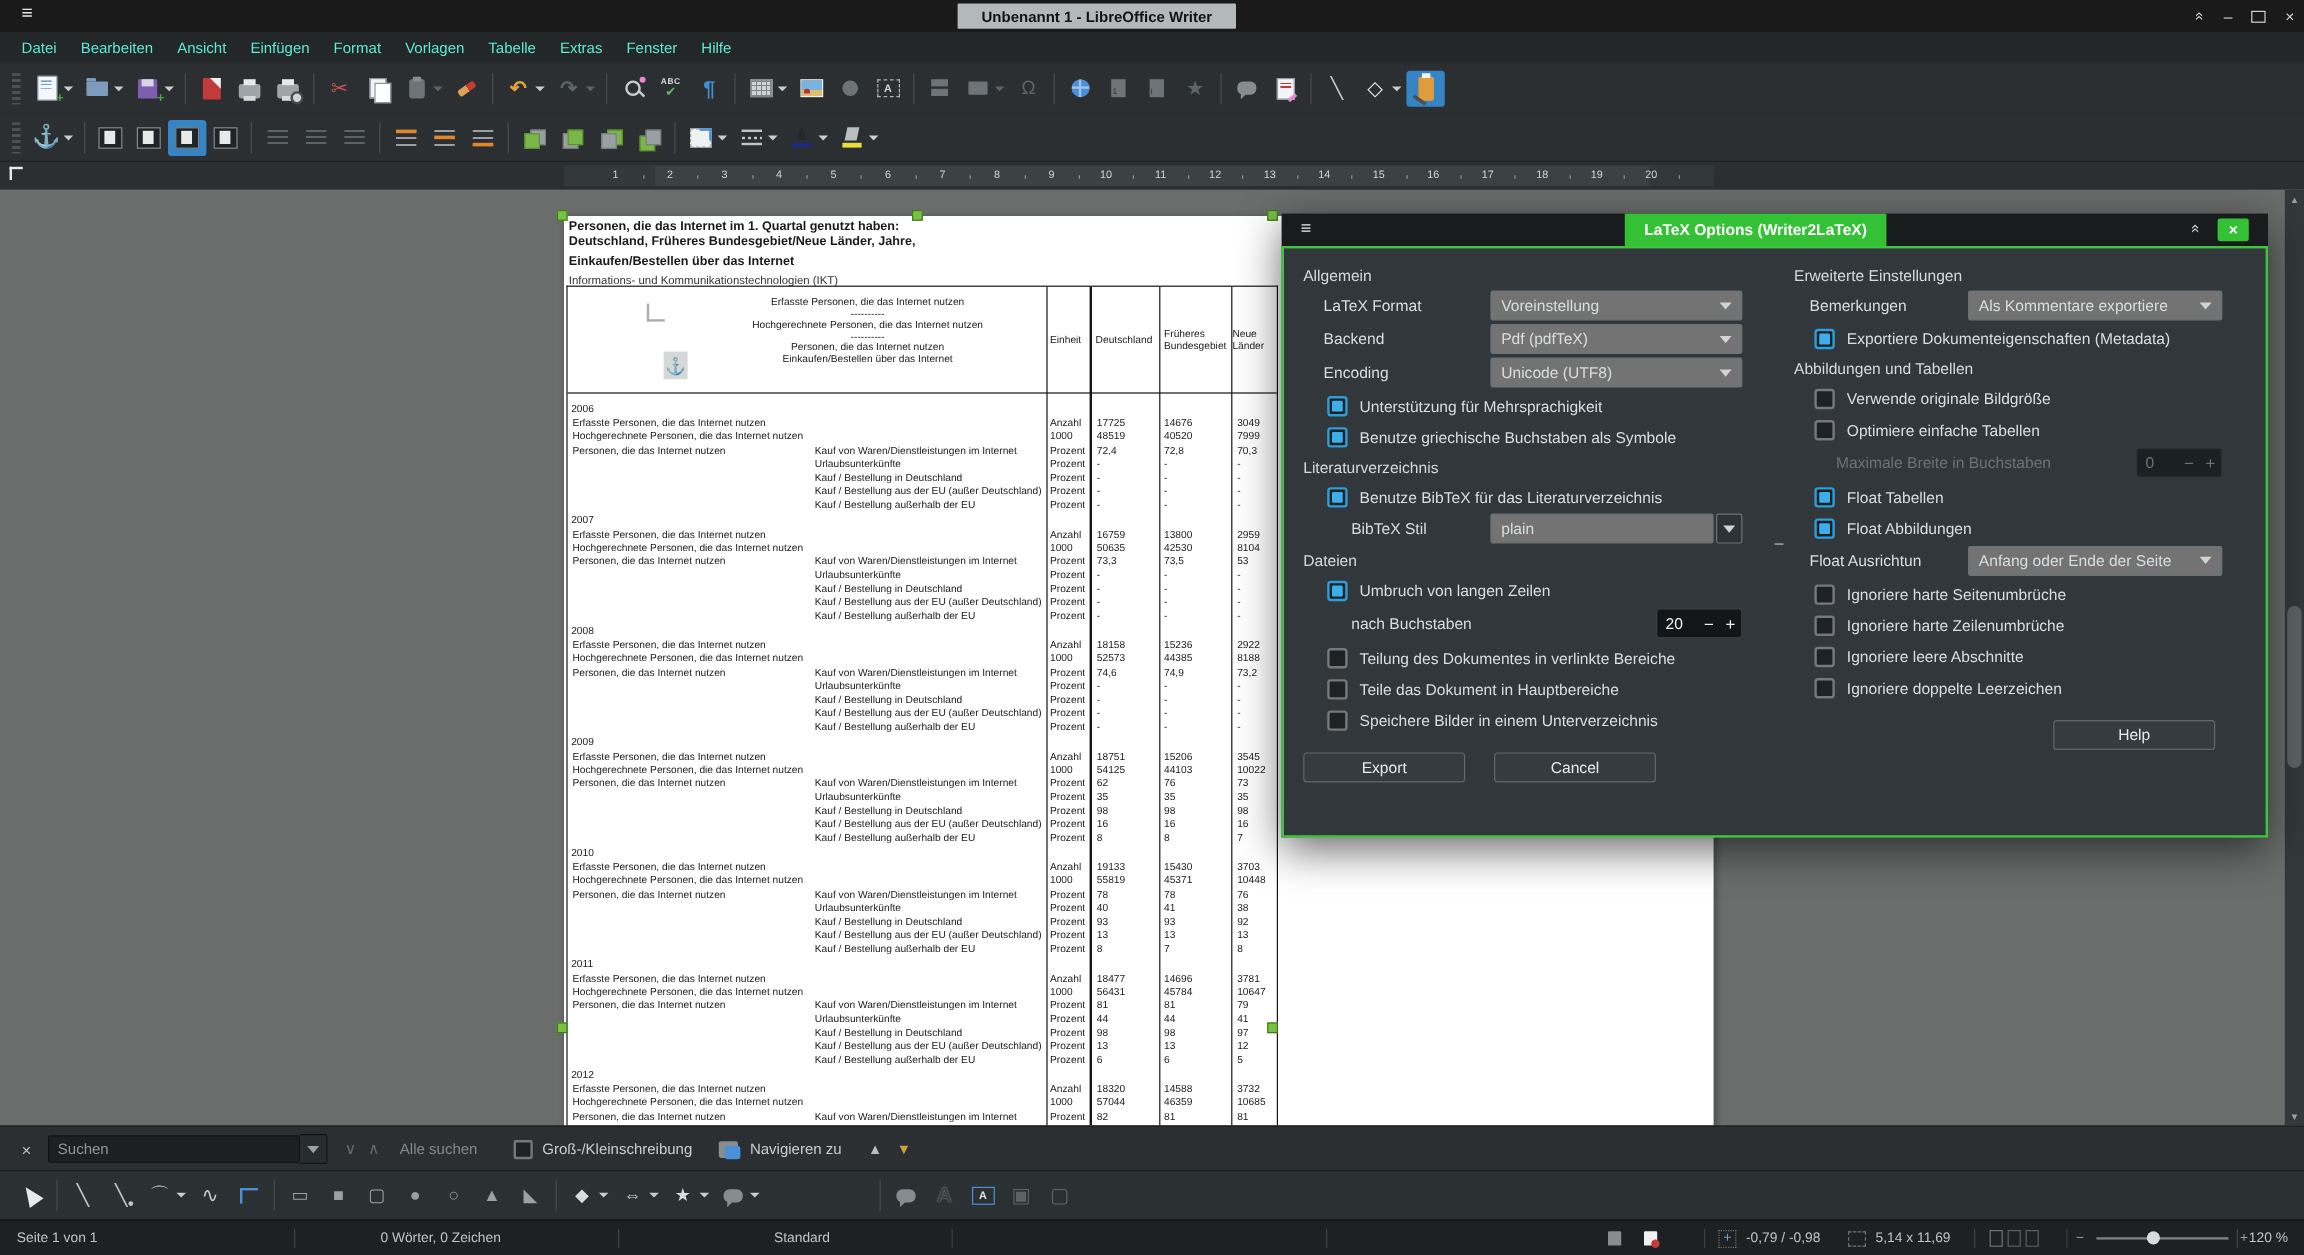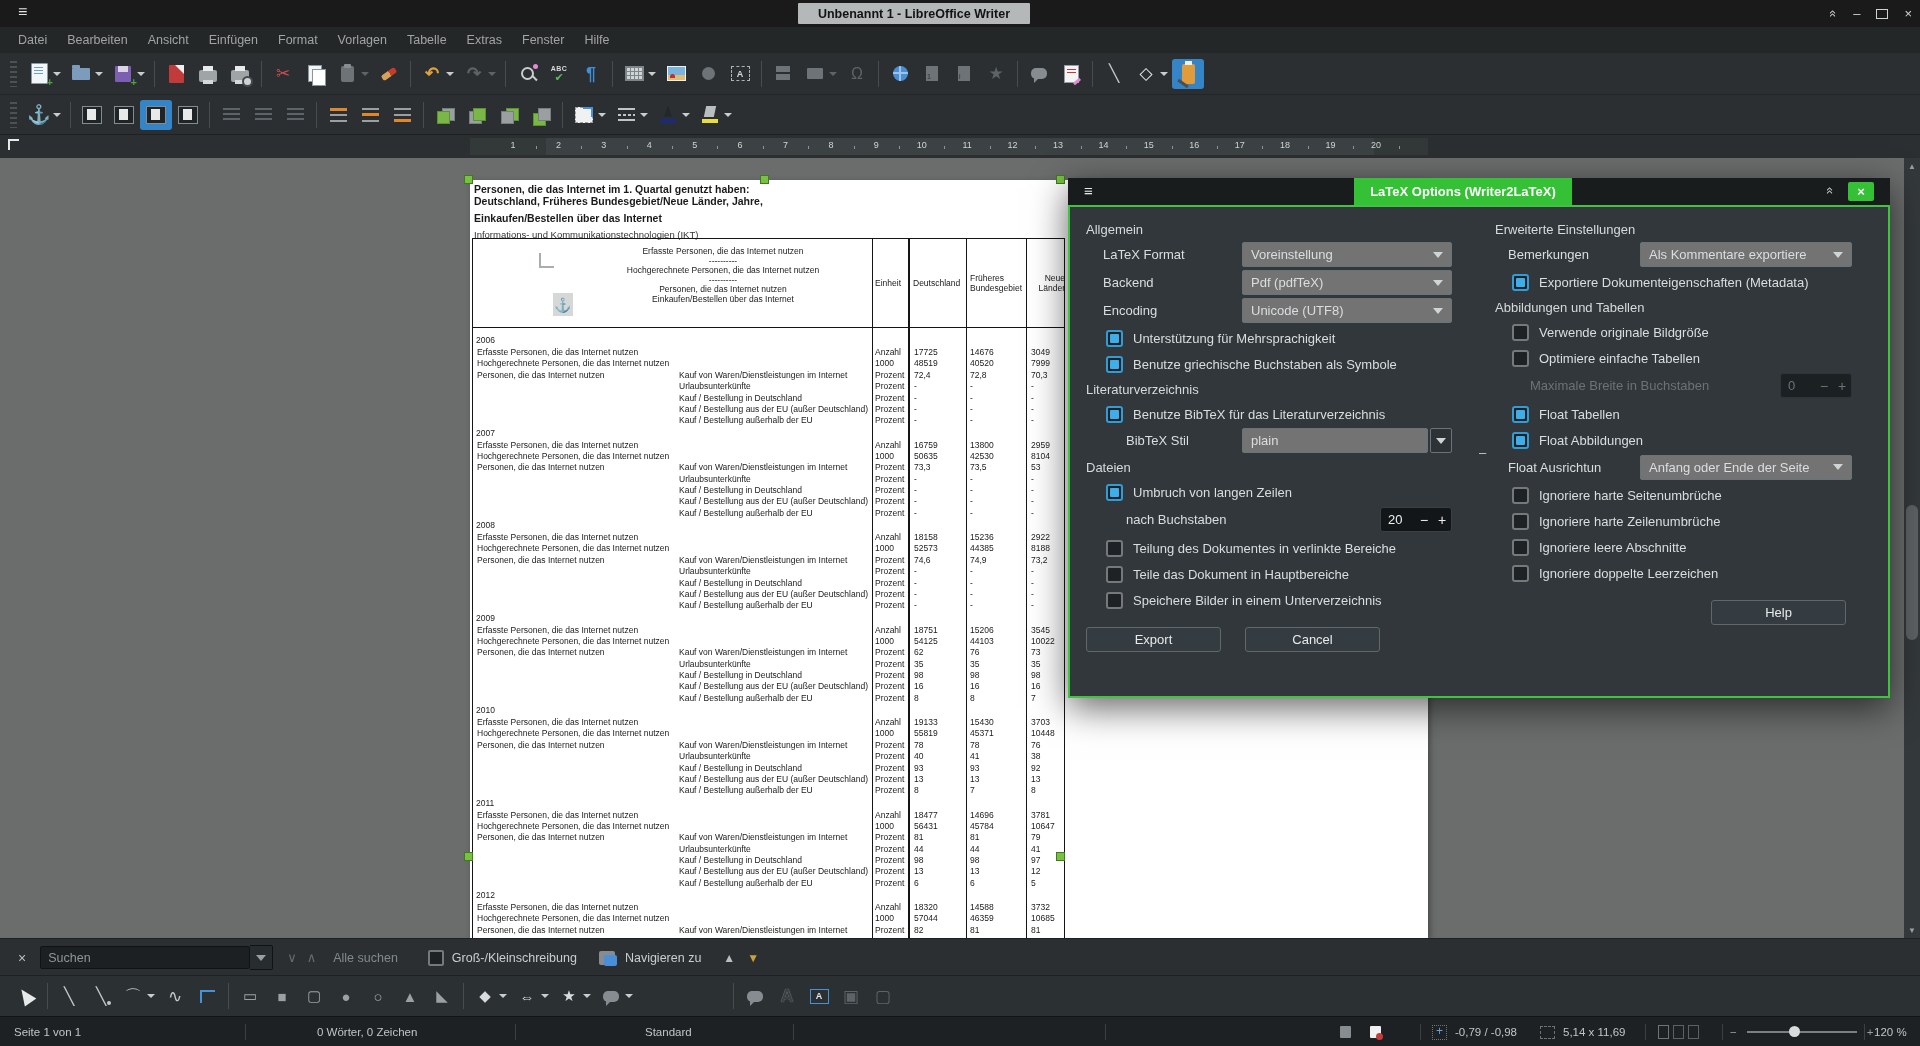--- a/index.html
+++ b/index.html
@@ -10,21 +10,21 @@
   .titlebar .ham{position:absolute;left:18px;top:3px;color:#e3e3e3;font-size:16px;font-weight:bold;}
   .titlebox{position:absolute;left:798px;top:3px;width:232px;height:21px;background:#b4b8b8;
             display:flex;align-items:center;justify-content:center;
             color:#131313;font-size:12.5px;font-weight:bold;border-radius:1px;}
   .winbtns{position:absolute;right:8px;top:0;height:27px;display:flex;align-items:center;gap:16px;color:#d3d6d6;font-size:13px;}
   .rot90{display:inline-block;transform:rotate(90deg);}
   .maxi{width:10px;height:8px;border:1px solid #cfd2d2;display:inline-block;}
   
   .menubar{position:absolute;left:0;top:27px;width:1920px;height:26px;background:#232728;
            display:flex;align-items:center;padding-left:9px;gap:2px;box-sizing:border-box;}
-  .menu-item{padding:3px 9px;font-size:12.5px;color:#a3a3a3;}
+  .menu-item{padding:3px 9px;font-size:12.5px;color:#5eead4;}
   
   .toolbar{position:absolute;left:0;width:1920px;background:#2b2f31;display:flex;align-items:center;box-sizing:border-box;}
   .t1{top:53px;height:42px;border-bottom:1px solid #222628;padding-left:10px;}
   .t2{top:95px;height:40px;border-bottom:1px solid #1d2122;padding-left:10px;}
   .grip{width:7px;height:26px;margin-right:6px;
         background:repeating-linear-gradient(180deg,#4c5254 0 2px,transparent 2px 5px);}
   .sep{width:1px;height:26px;background:#474d4f;margin:0 5px;flex:0 0 auto;}
   .ic{width:32px;height:30px;flex:0 0 auto;display:flex;align-items:center;justify-content:center;
       position:relative;border-radius:3px;}
   .ic.active{background:#3584c6;}
@@ -541,21 +541,21 @@
               <span>Erfasste Personen, die das Internet nutzen</span>
               <span>----------</span>
               <span>Hochgerechnete Personen, die das Internet nutzen</span>
               <span>----------</span>
               <span>Personen, die das Internet nutzen</span>
               <span>Einkaufen/Bestellen über das Internet</span>
             </div>
           <span class="chcol" style="left:402px;top:40px;">Einheit</span>
           <span class="chcol" style="left:440px;top:40px;">Deutschland</span>
           <span class="chcol" style="left:497px;top:35px;width:54px;">Früheres Bundesgebiet</span>
-          <span class="chcol" style="left:554px;top:35px;width:38px;text-align:right;">Neue Länder</span>
+          <span class="chcol" style="left:554px;top:35px;width:38px;text-align:left;">Neue Länder</span>
         </div>
         <div id="doc-table-body">
             <div class="yblock" style="top: 95px;">
               <div class="yr">2006</div>
               <div class="drow">
                 <span class="c-lab">Erfasste Personen, die das Internet nutzen</span>
                 <span class="c-unit">Anzahl</span>
                 <span class="c-v1">17725</span>
                 <span class="c-v2">14676</span>
                 <span class="c-v3">3049</span>

